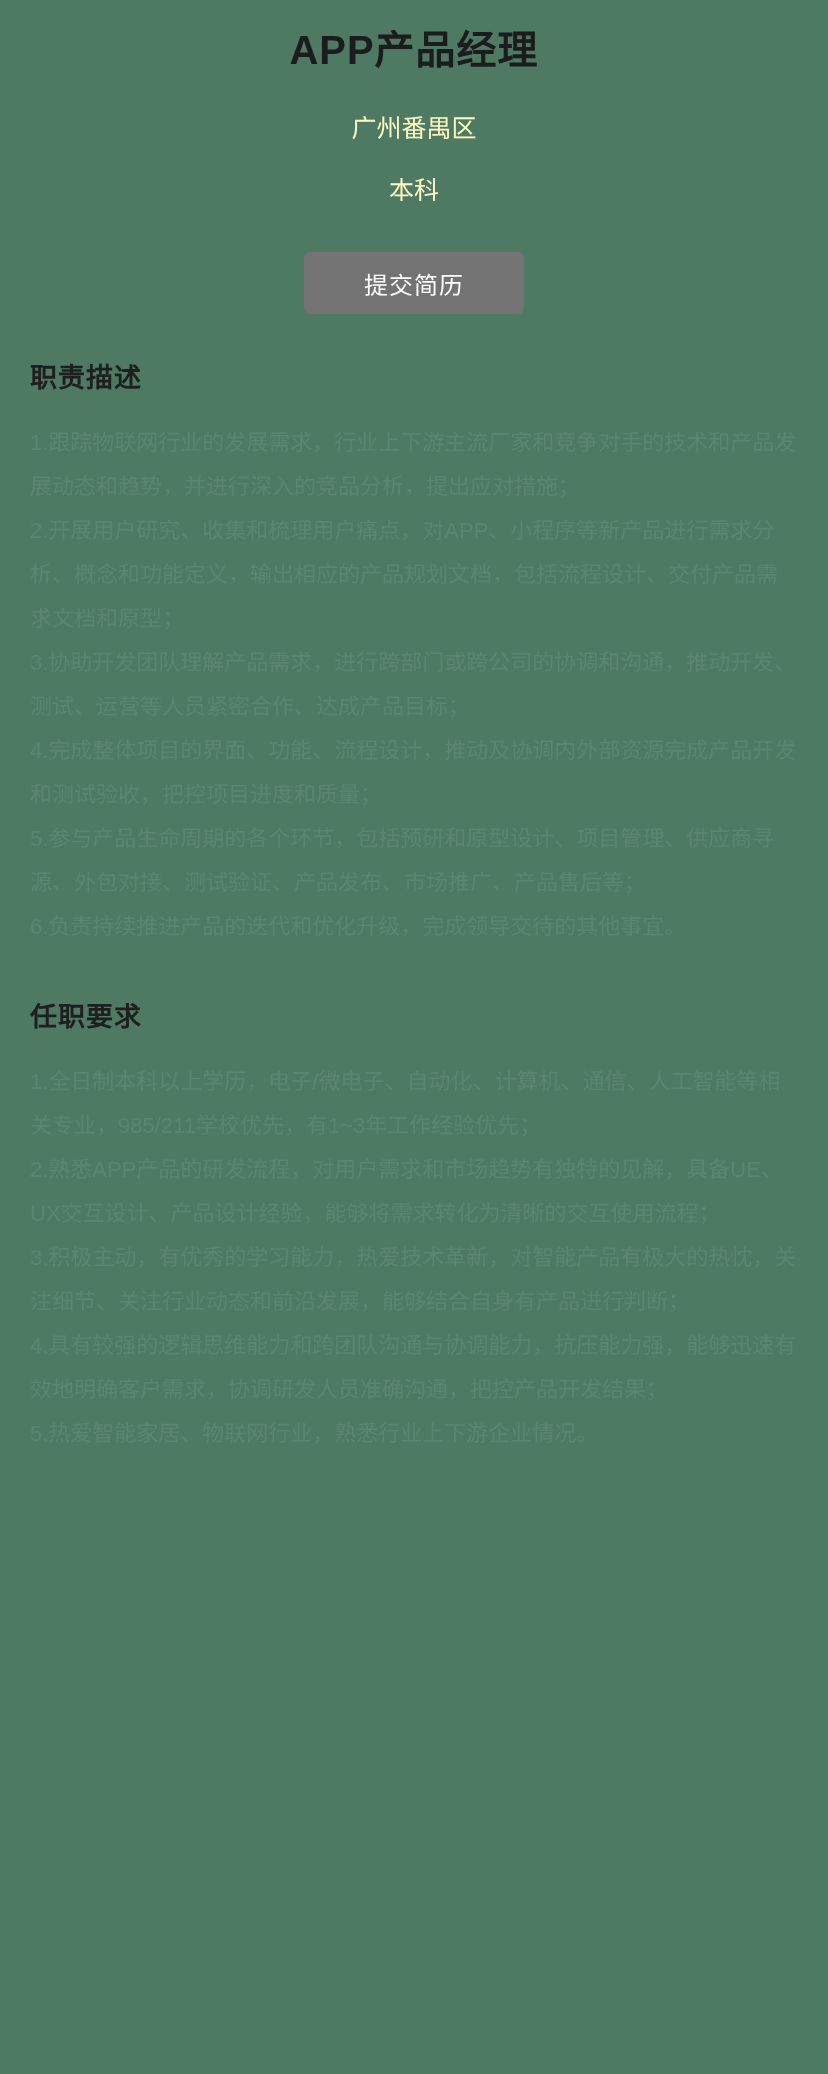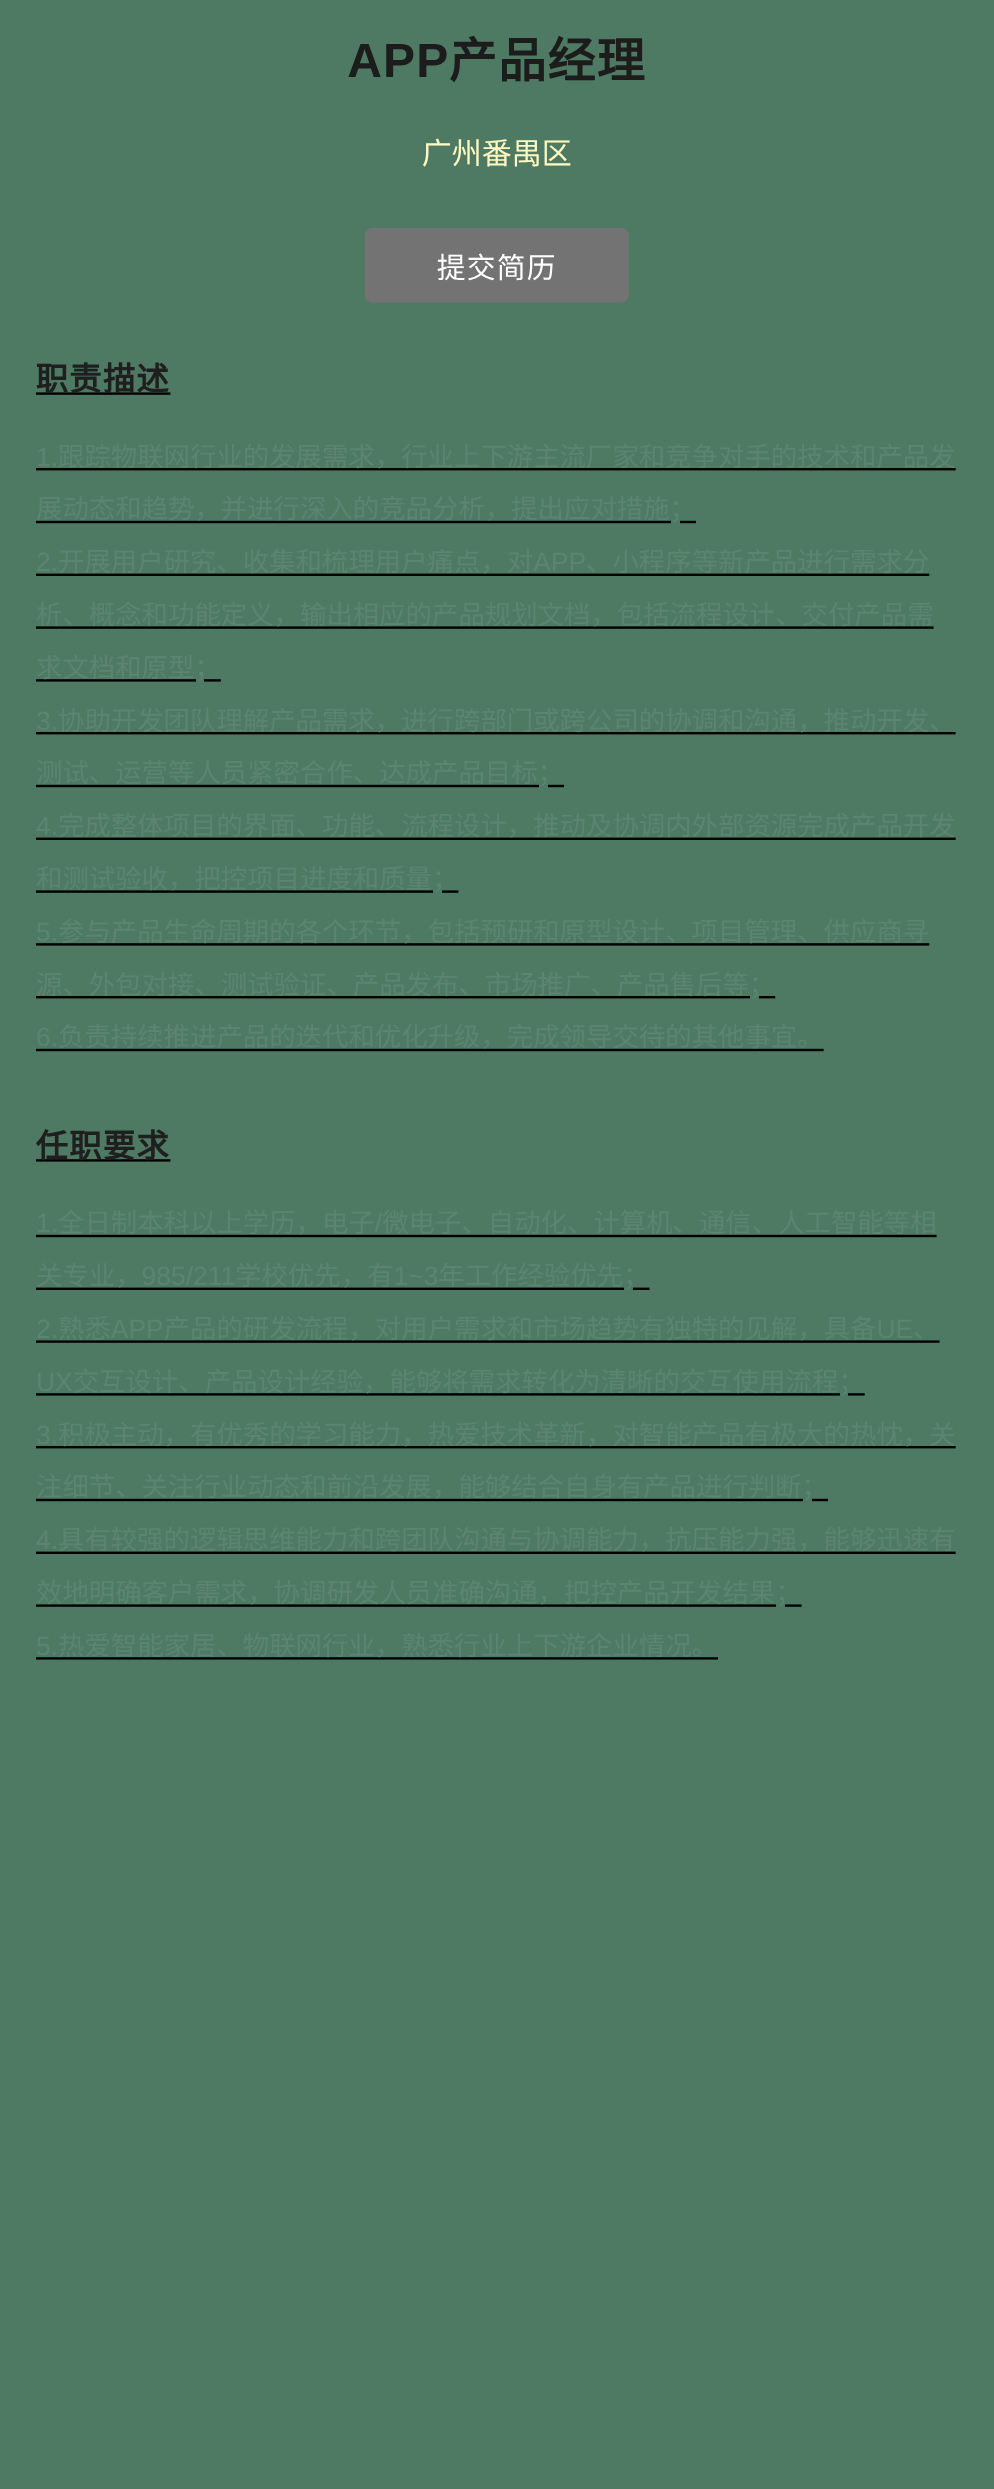--- a/index.html
+++ b/index.html
@@ -51,21 +51,20 @@
     border: none;
     border-radius: 6px;
     color: #ffffff;
     font-size: 24px;
     font-family: "Liberation Sans", sans-serif;
     cursor: pointer;
     letter-spacing: 1px;
   }
   .section {
     margin-top: 42px;
-    text-decoration: underline;
   }
   .section-title {
     font-size: 27px;
     color: #1f1f1f;
     font-weight: bold;
     letter-spacing: 1px;
   }
   .section-body {
     margin-top: 26px;
     font-size: 22px;
@@ -85,20 +84,21 @@
   }
 </style>
 </head>
 <body style="background: rgb(78, 122, 99);">
 
 <div class="page">
 
   <h1 class="job-title">APP产品经理</h1>
 
   <div class="job-meta">广州番禺区</div>
+  <div class="job-meta second">本科</div>
 
   <div class="submit-wrap">
     <button class="submit-button" style="background: #737373;">提交简历</button>
   </div>
 
   <div class="section section-duties">
     <div class="section-title">职责描述</div>
     <div class="section-body">1.跟踪物联网行业的发展需求，行业上下游主流厂家和竞争对手的技术和产品发展动态和趋势，并进行深入的竞品分析，提出应对措施；
 2.开展用户研究、收集和梳理用户痛点，对APP、小程序等新产品进行需求分析、概念和功能定义，输出相应的产品规划文档，包括流程设计、交付产品需求文档和原型；
 3.协助开发团队理解产品需求，进行跨部门或跨公司的协调和沟通，推动开发、测试、运营等人员紧密合作、达成产品目标；

